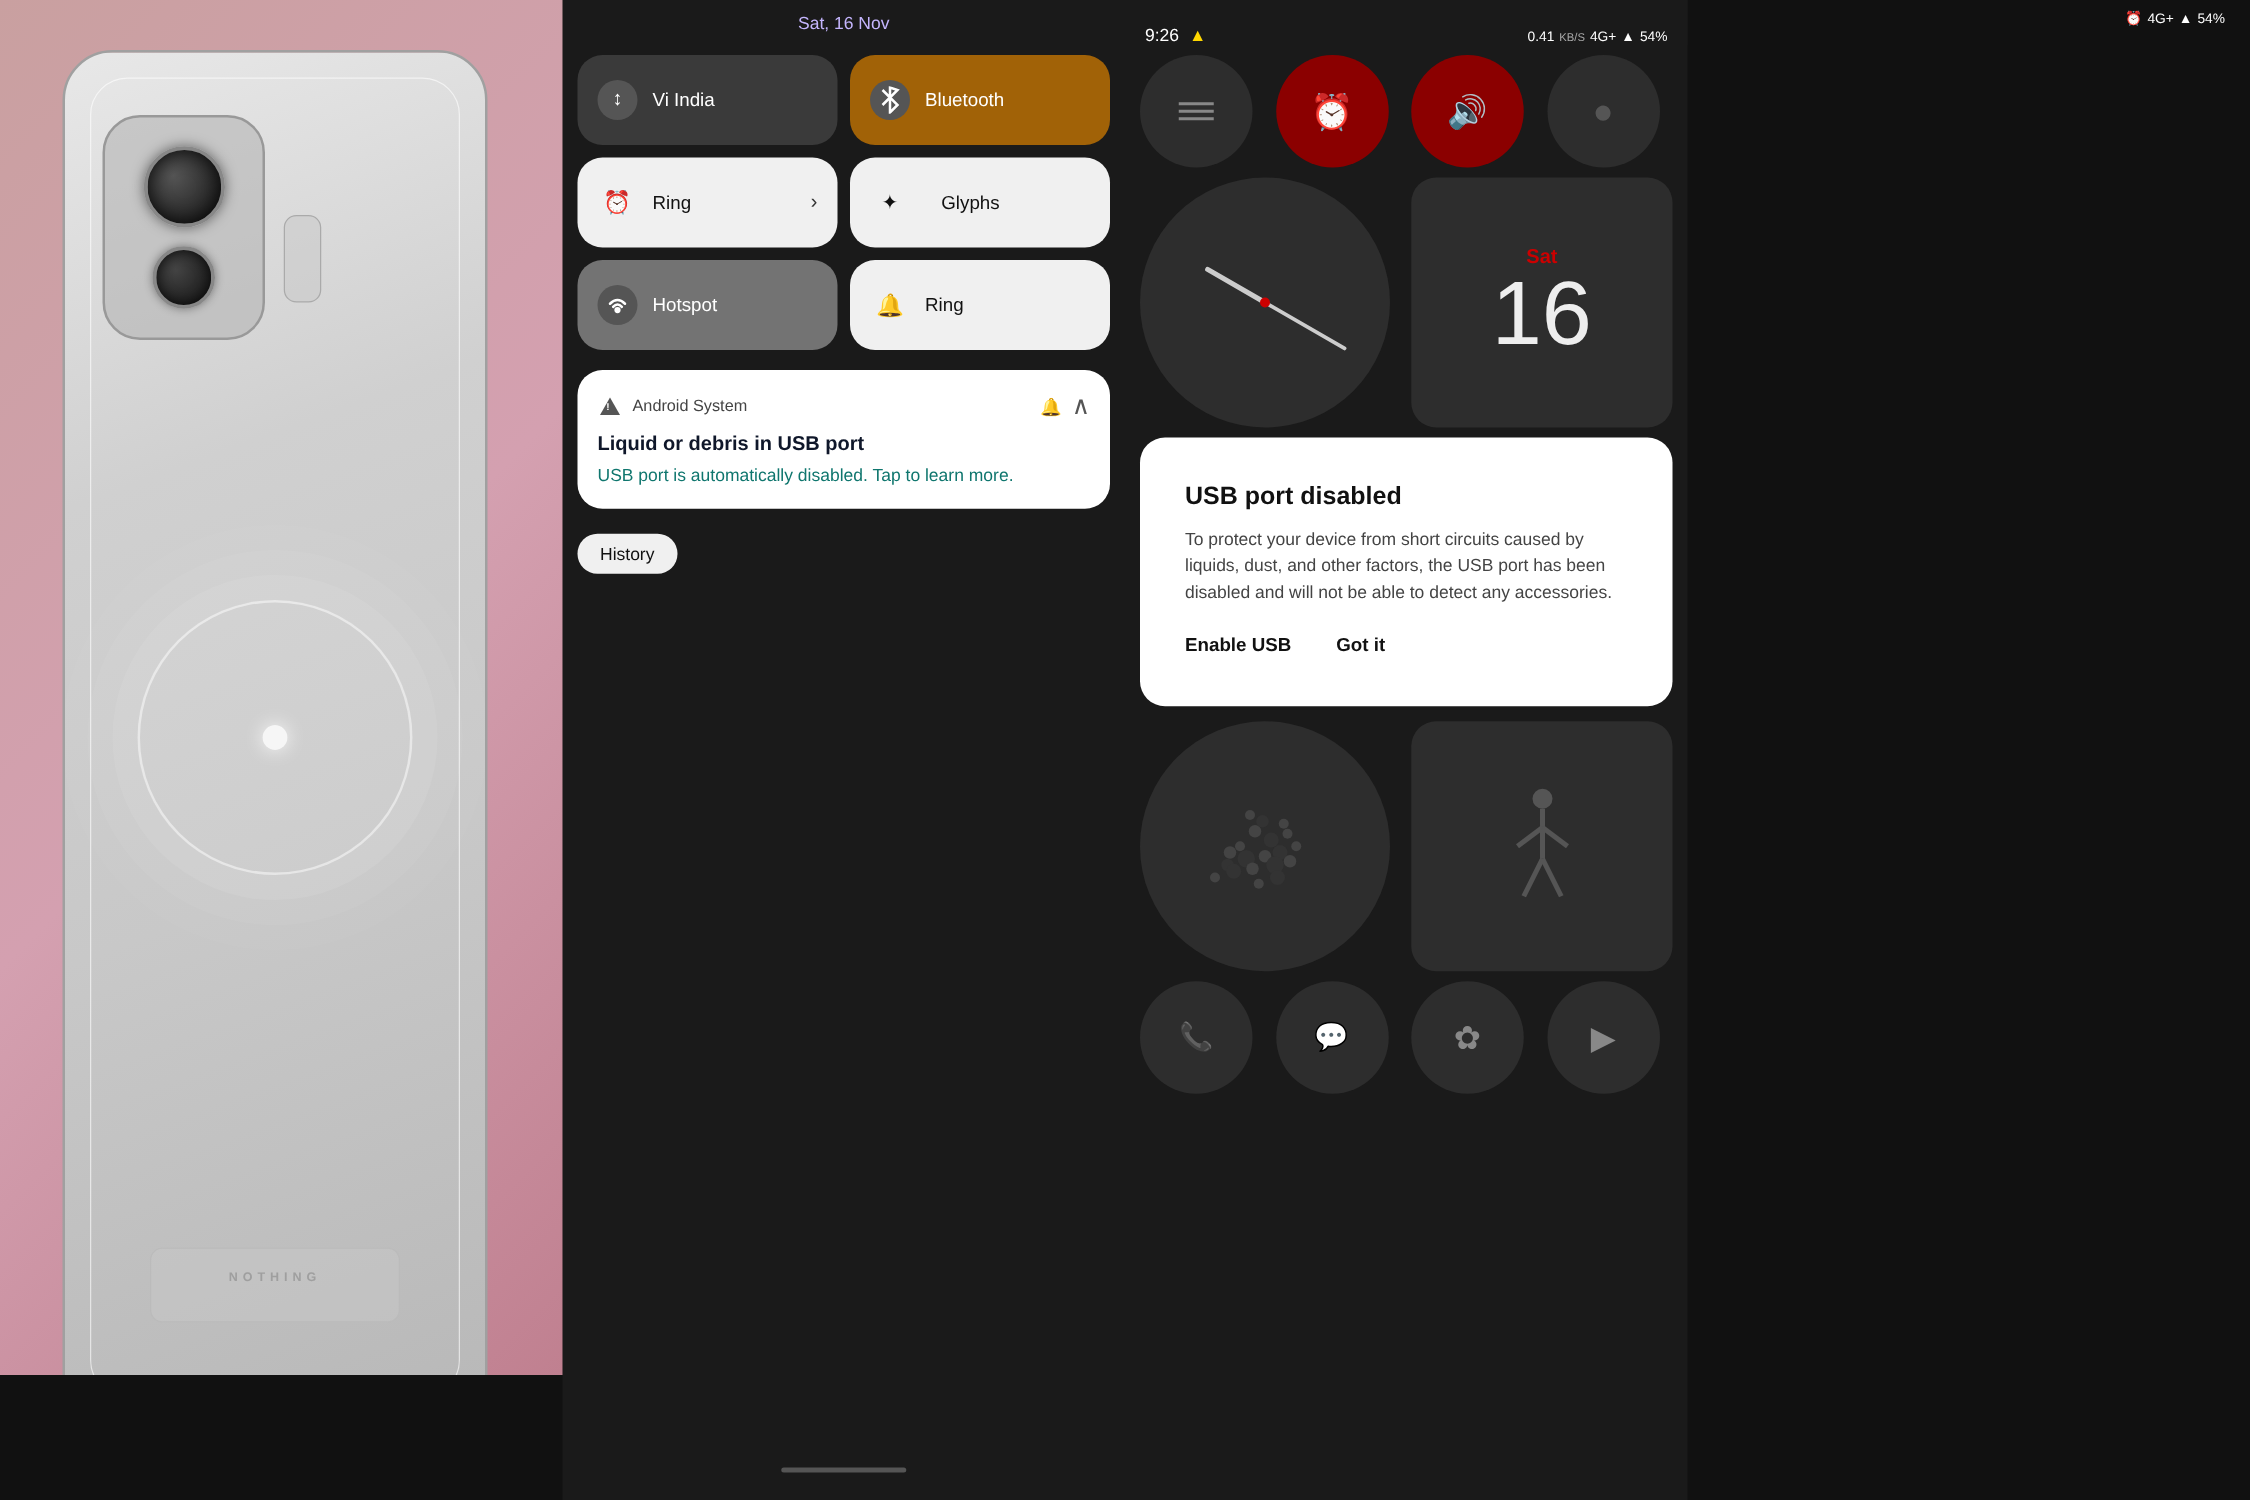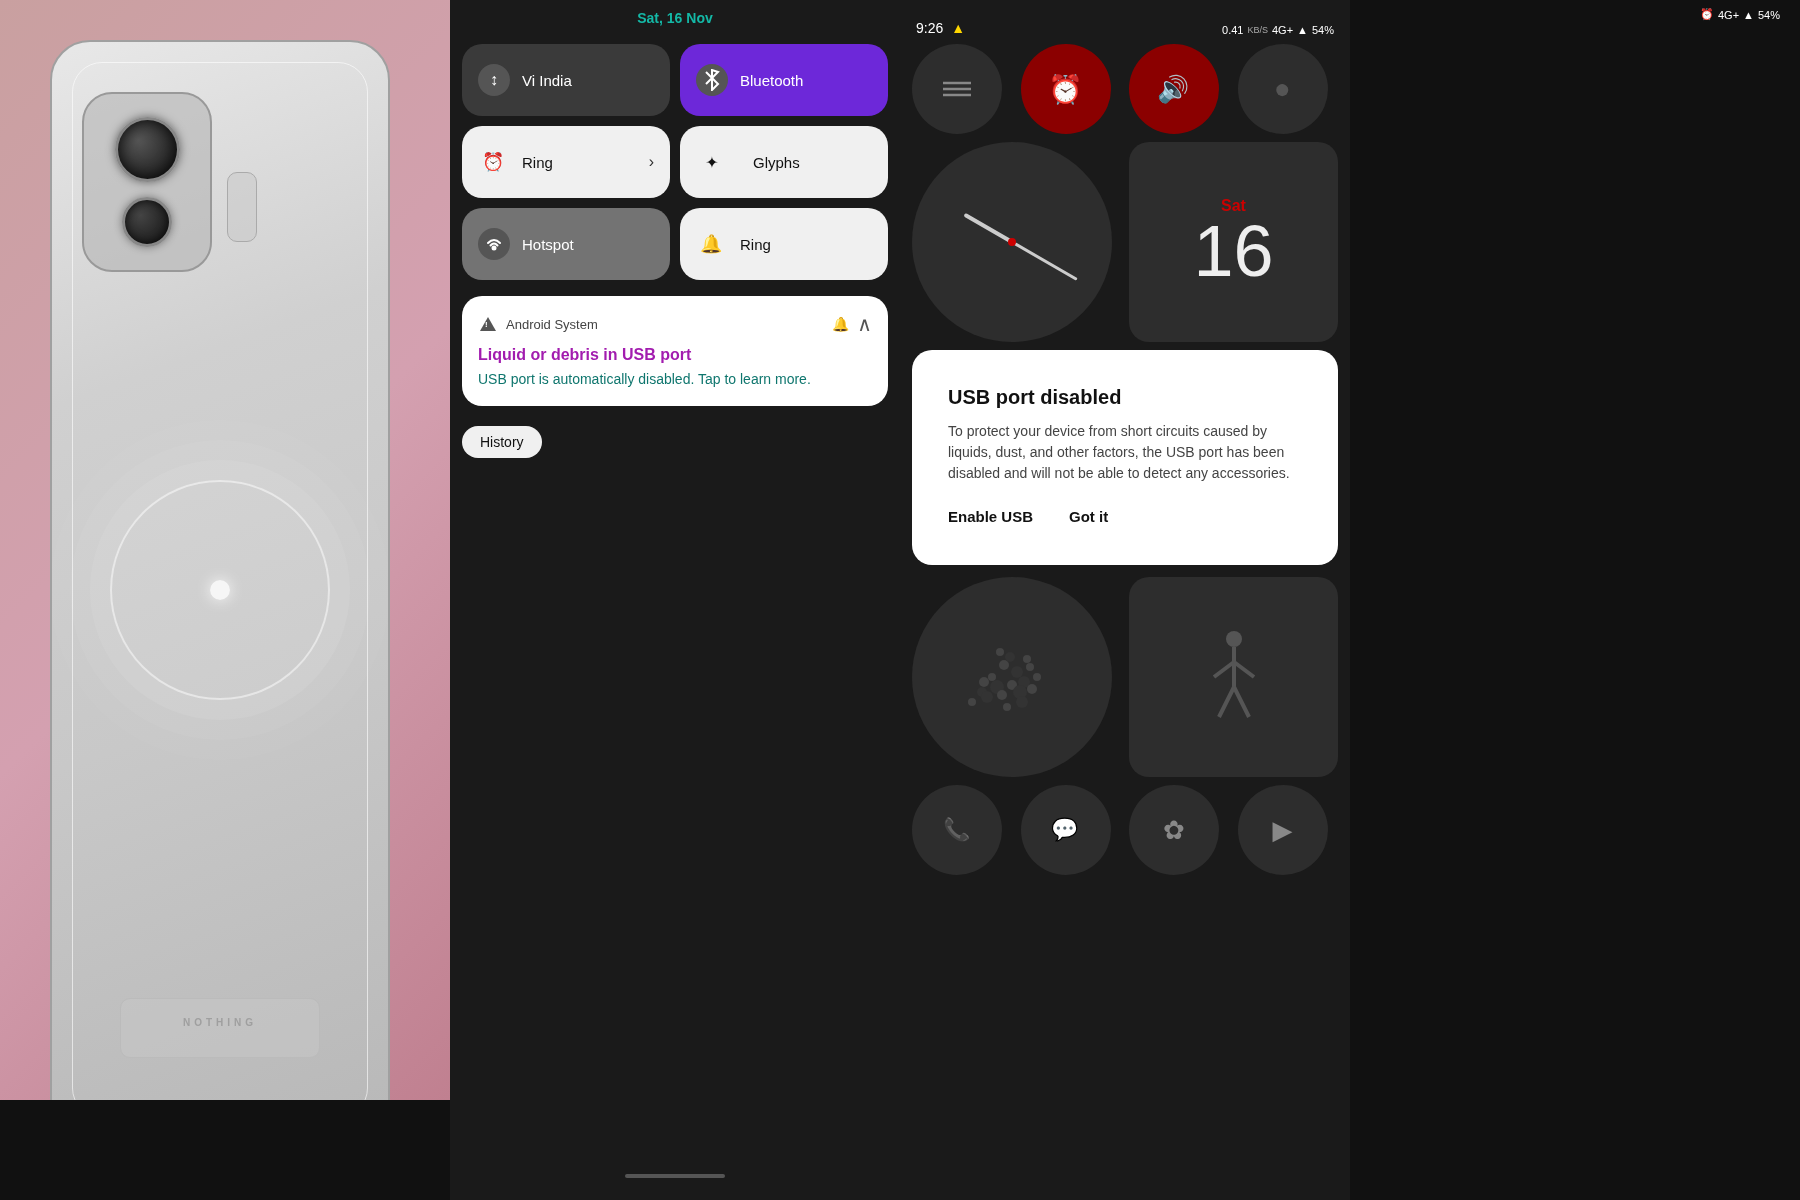--- a/index.html
+++ b/index.html
@@ -151,23 +151,23 @@
     .status-bar {
       height: 36px;
       background: #1a1a1a;
       display: flex;
       align-items: center;
       justify-content: center;
       padding: 0 16px;
     }
 
     .status-bar-time {
-      color: #14b8a6;
+      color: #c4b5fd;
       font-size: 14px;
-      font-weight: 700;
+      font-weight: 400;
     }
 
     .status-bar-icons {
       position: absolute;
       right: 20px;
       top: 8px;
       display: flex;
       align-items: center;
       gap: 4px;
       color: #fff;
@@ -197,21 +197,21 @@
       padding: 0 16px;
       gap: 12px;
       cursor: pointer;
     }
 
     .qs-tile.active {
       background: #3a3a3a;
     }
 
     .qs-tile.bluetooth-active {
-      background: #6d28d9;
+      background: #a16207;
     }
 
     .qs-icon {
       width: 32px;
       height: 32px;
       border-radius: 50%;
       background: #555;
       display: flex;
       align-items: center;
       justify-content: center;
@@ -314,21 +314,21 @@
 
     .notif-expand {
       font-size: 20px;
       color: #555;
       cursor: pointer;
     }
 
     .notif-title {
       font-size: 16px;
       font-weight: 600;
-      color: #a21caf;
+      color: #0f172a;
       margin-bottom: 6px;
     }
 
     .notif-body {
       font-size: 14px;
       color: #0f766e;
       line-height: 1.4;
     }
 
     .notif-actions {

